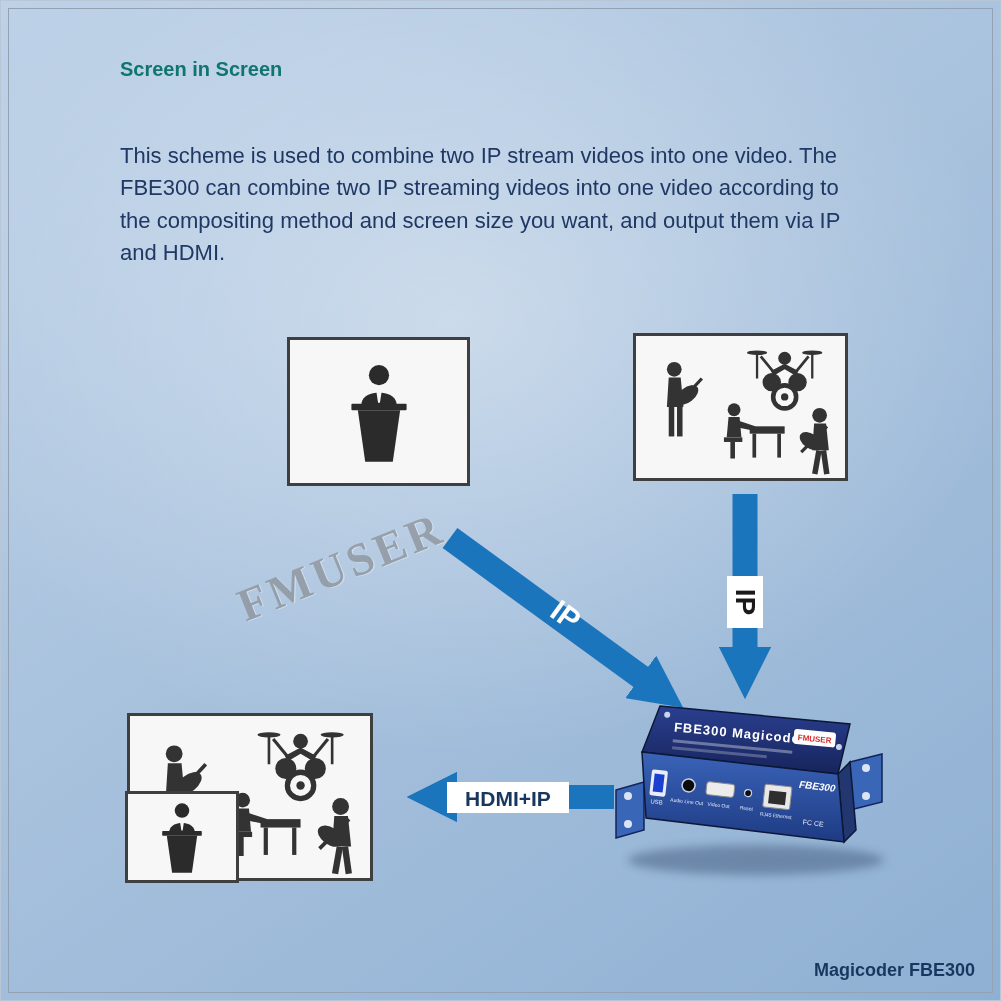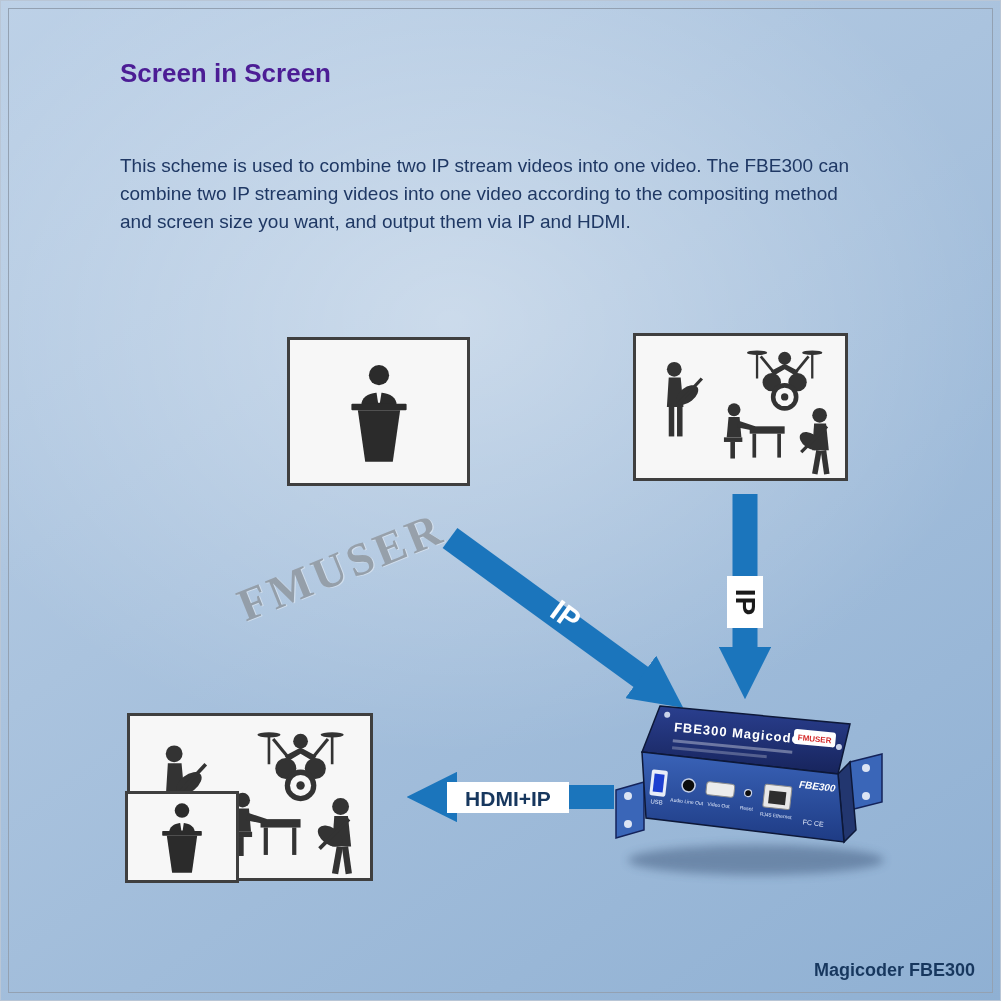--- a/index.html
+++ b/index.html
@@ -5,22 +5,22 @@
   html,body{margin:0;padding:0;}
   body{
     width:1001px;height:1001px;position:relative;overflow:hidden;
     font-family:"Liberation Sans",sans-serif;
     background:
       radial-gradient(90% 70% at 45% 32%, rgba(255,255,255,0.38) 0%, rgba(255,255,255,0) 62%),
       linear-gradient(145deg,#bdd1e7 0%,#aac3de 42%,#8fb0d3 100%);
     box-shadow:inset 0 0 0 1px #b9c6d6;
   }
   .frame{position:absolute;inset:8px;border:1px solid #93a1b2;pointer-events:none;}
-  .title{position:absolute;left:120px;top:58px;font-size:26px;font-weight:bold;color:#4c1d95;}
-  .desc{position:absolute;left:120px;top:140px;width:752px;font-size:19px;line-height:1.47;color:#1F3864;margin-top:12px;}
+  .title{position:absolute;left:120px;top:58px;font-size:20px;font-weight:bold;color:#0f766e;}
+  .desc{position:absolute;left:120px;top:140px;width:752px;font-size:22px;line-height:1.47;color:#1F3864;}
   .video-box{position:absolute;background:#f7f7f7;border:3px solid #3f3f3f;box-sizing:border-box;
     display:flex;align-items:center;justify-content:center;}
   #box-speaker{left:287px;top:337px;width:183px;height:149px;}
   #box-band{left:633px;top:333px;width:215px;height:148px;}
   #box-composite-main{left:127px;top:713px;width:246px;height:168px;}
   #box-composite-overlay{left:125px;top:791px;width:114px;height:92px;z-index:6;}
   .watermark{position:absolute;left:232px;top:540px;font-family:"Liberation Serif",serif;
     font-size:46px;font-weight:bold;letter-spacing:4px;color:#7d7d7d;opacity:.55;
     transform:rotate(-22deg);text-shadow:1px 1px 0 #eaf0f7;white-space:nowrap;}
   #arrows-layer{position:absolute;left:0;top:0;width:1001px;height:1001px;z-index:3;}

